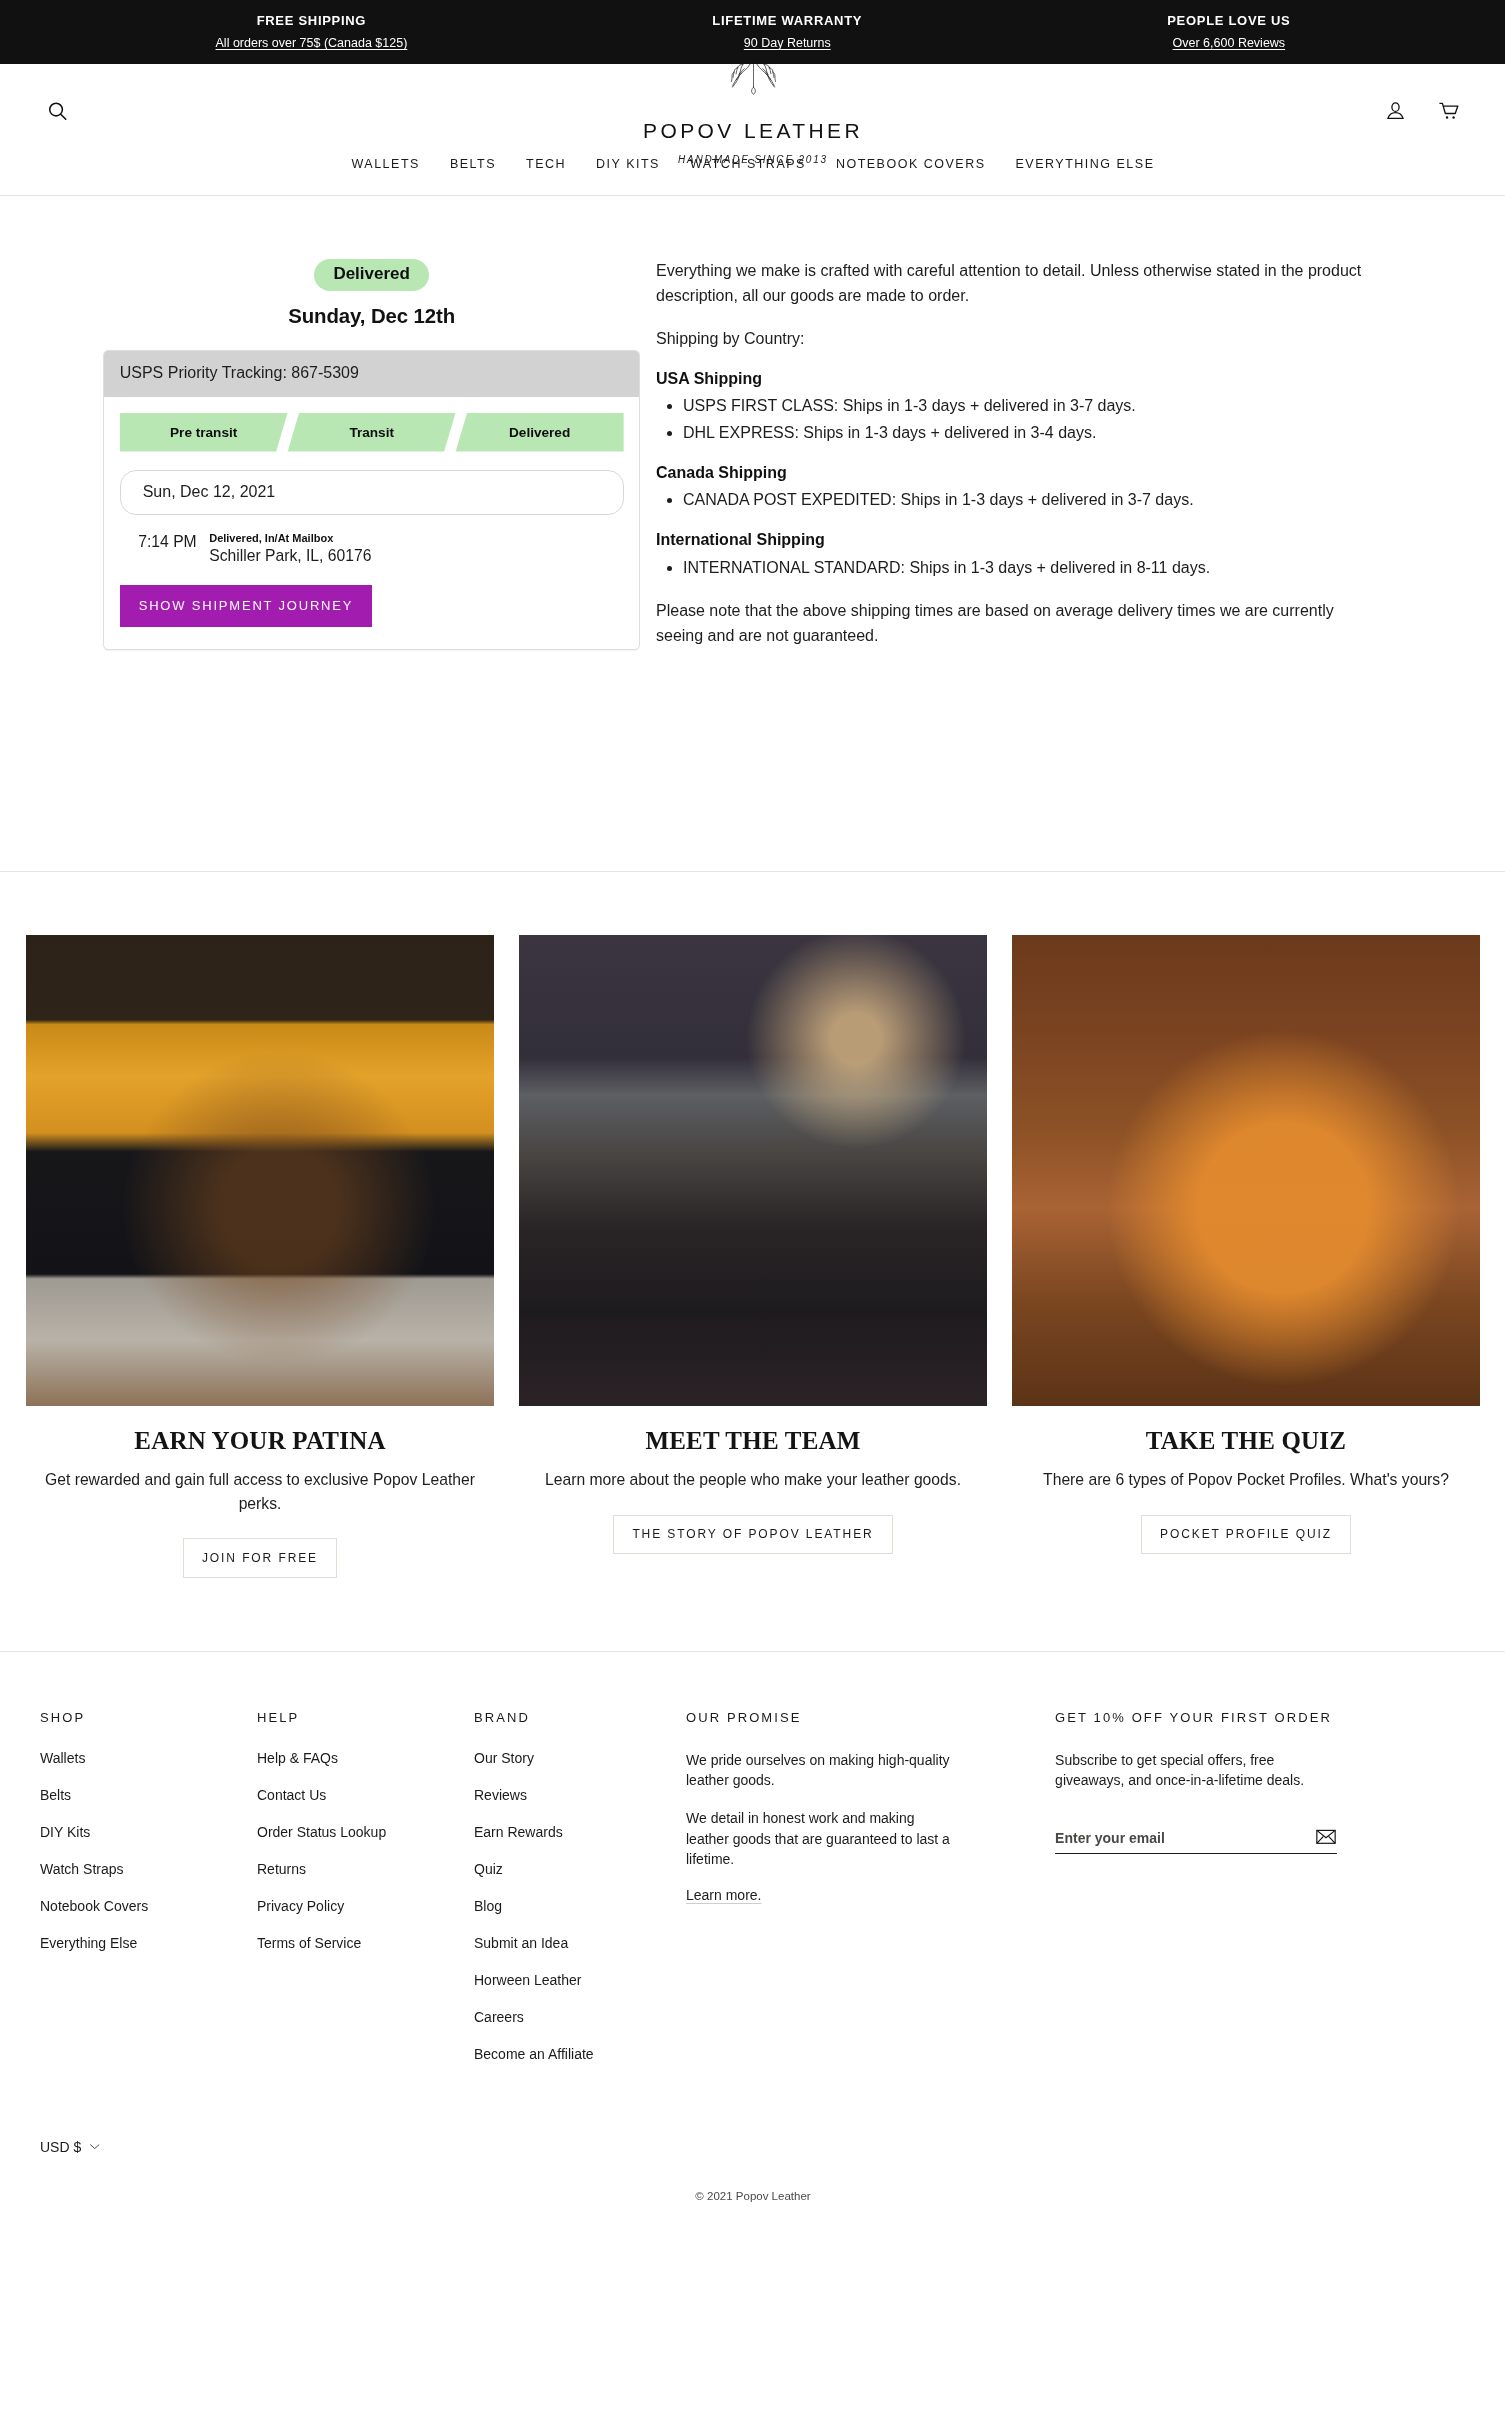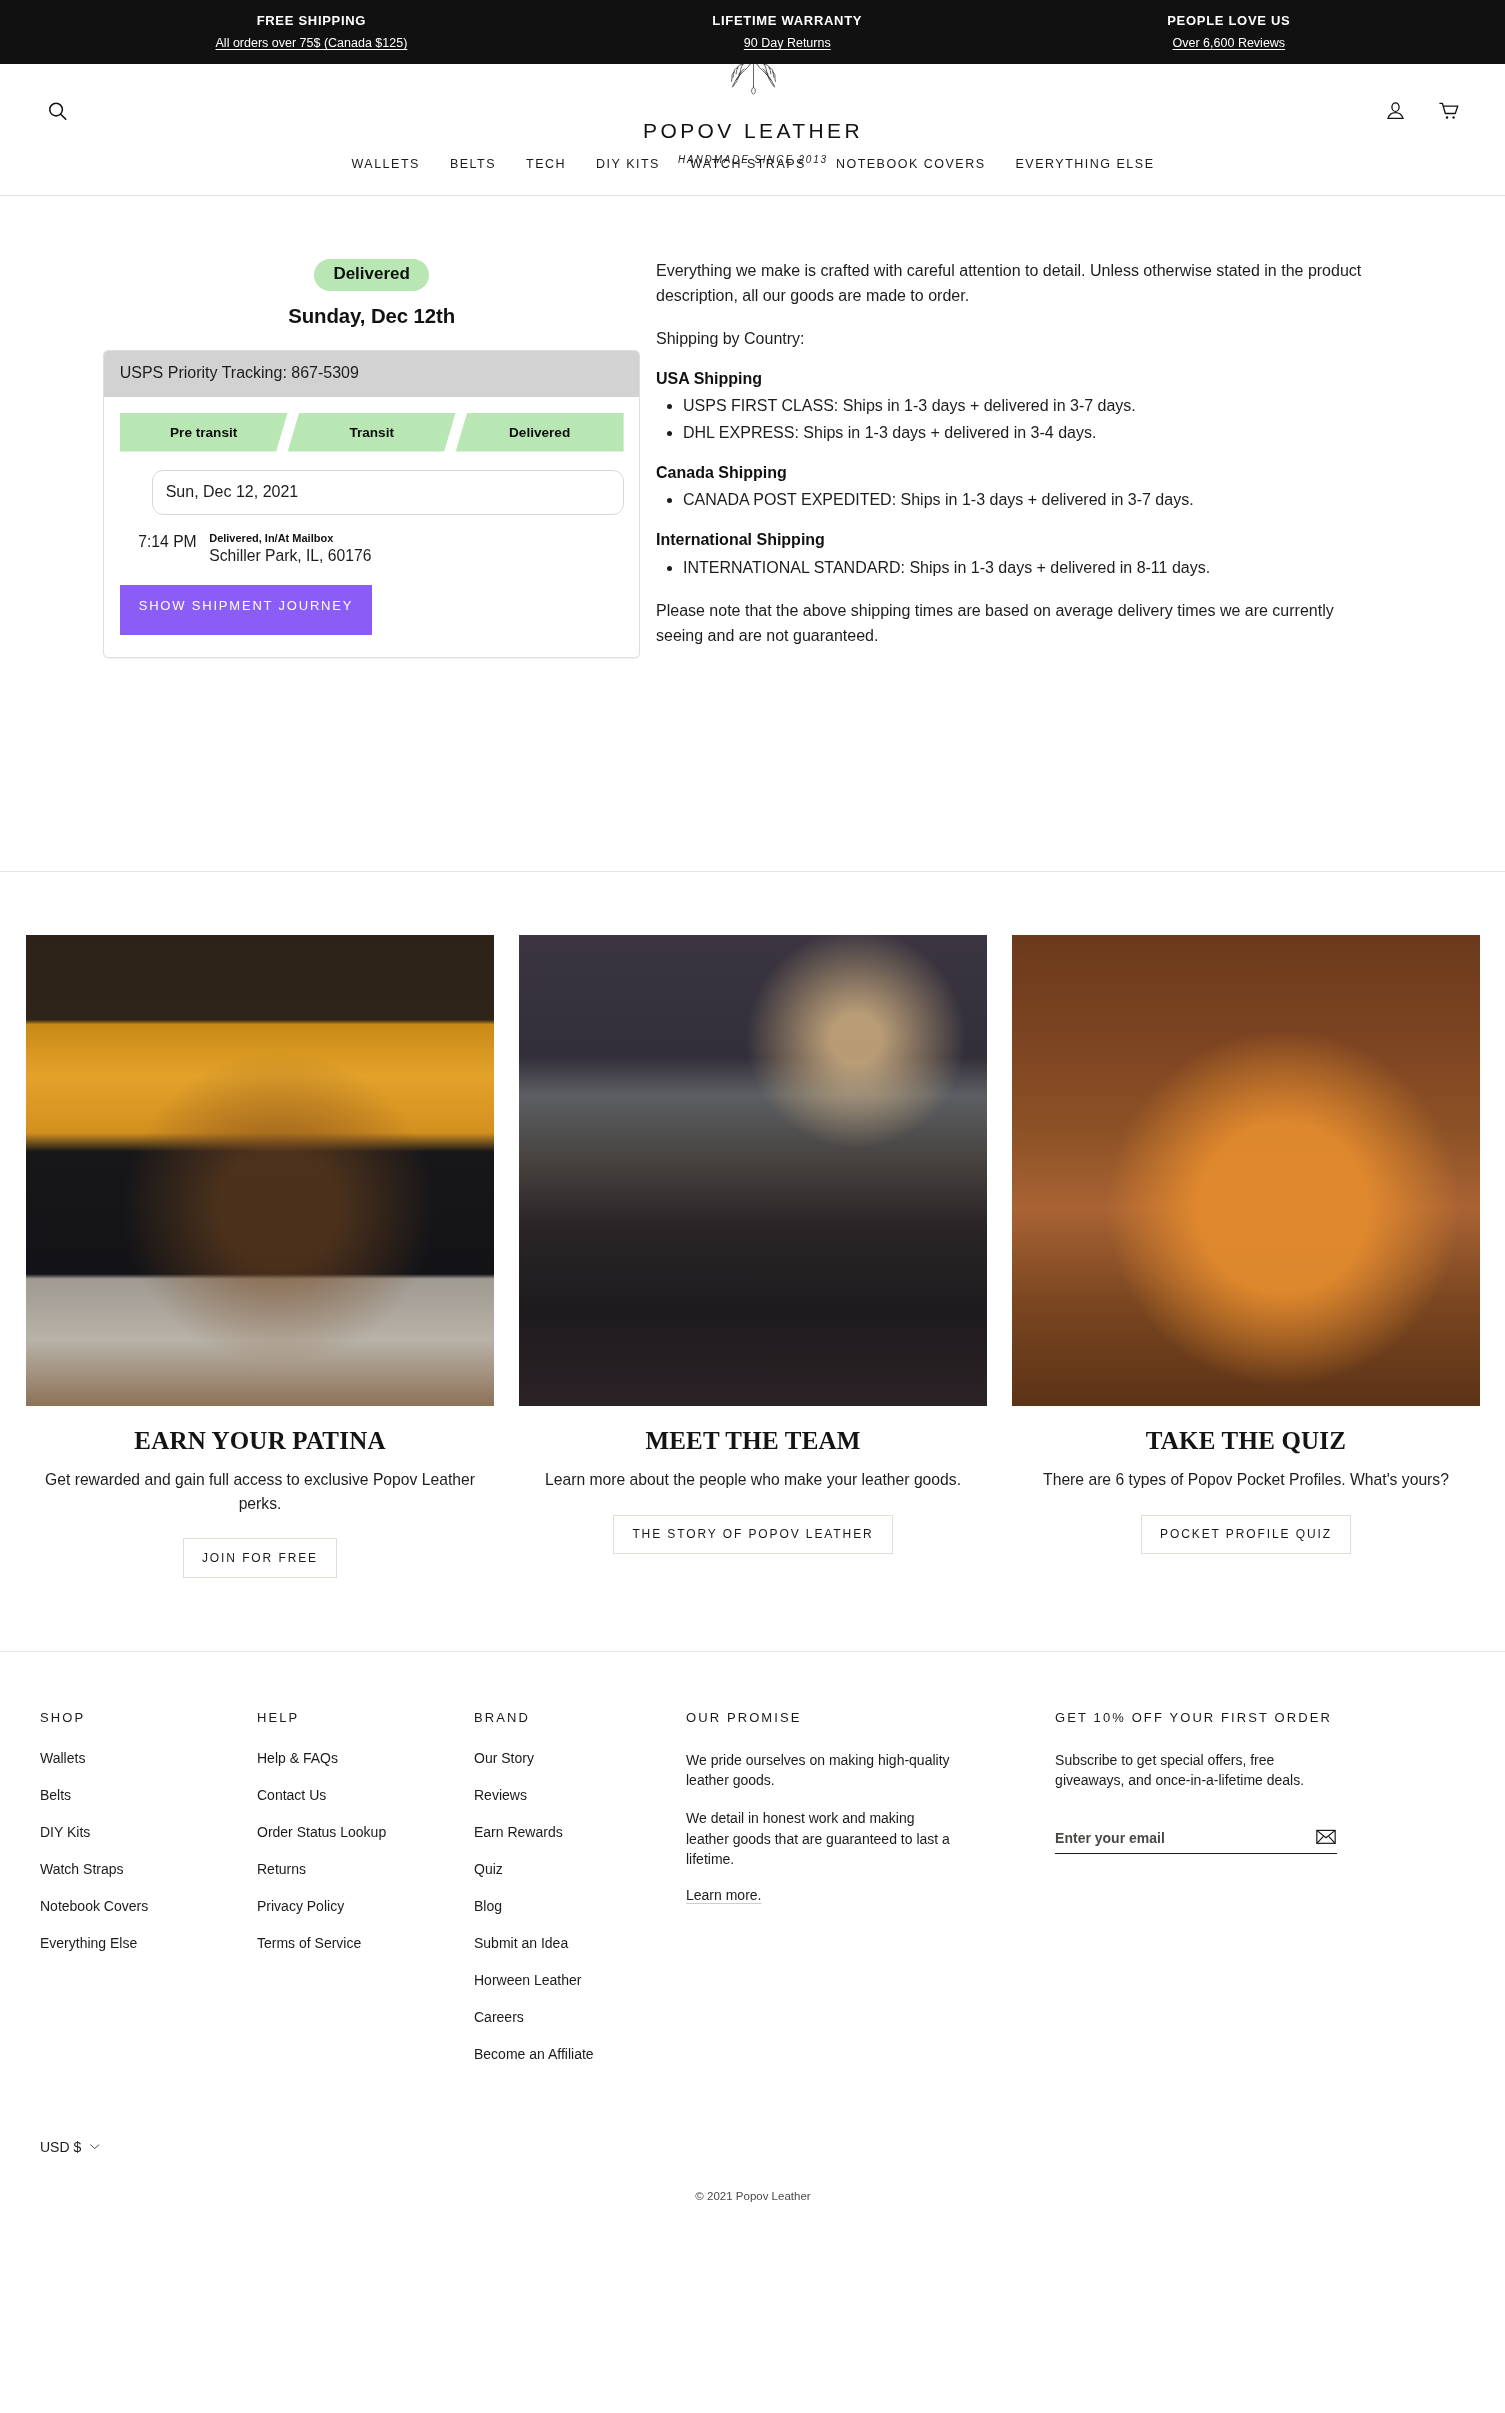--- a/index.html
+++ b/index.html
@@ -167,25 +167,24 @@
     justify-content:center;
     margin-right:4.2px;
   }
   .step:last-child{ margin-right:0; }
   .step.sl-right{ clip-path: polygon(0 0, 100% 0, calc(100% - 11.5px) 100%, 0 100%); }
   .step.sl-both{ clip-path: polygon(11.5px 0, 100% 0, calc(100% - 11.5px) 100%, 0 100%); margin-left:-4.2px;}
   .step.sl-left{ clip-path: polygon(11.5px 0, 100% 0, 100% 100%, 0 100%); margin-left:-4.2px;}
   .date-box{
     margin-top:18px;
     border:0.5px solid #d8d8d8;
-    border-radius:11px;
-    padding:12px 13px 13px;
+    border-radius:16px;
+    padding:12px 22px 13px;
     font-size:16px;
     color:#1d1d1d;
-    margin-left:32px;
   }
   .event-row{
     display:flex;
     margin-top:17px;
     gap:12.5px;
     align-items:flex-start;
   }
   .event-time{
     font-size:15.7px;
     color:#1c1c1c;
@@ -193,27 +192,27 @@
     padding-top:1px;
     min-width:77px;
     text-align:right;
   }
   .event-body{ display:flex; flex-direction:column; gap:3.7px; }
   .event-title{ font-size:11px; font-weight:700; color:#101010; }
   .event-loc{ font-size:15.7px; color:#1c1c1c; }
   .btn-journey{
     margin-top:20px;
     display:inline-block;
-    background:#8b5cf6;
+    background:#a21caf;
     color:#ffffff;
     border:none;
     font-size:13px;
     letter-spacing:1.8px;
     font-weight:500;
-    padding:13px 19px 22px;
+    padding:13px 19px 14px;
     cursor:pointer;
     text-transform:uppercase;
     font-family:"Liberation Sans", sans-serif;
   }
 
   
   .ship-copy p{
     font-size:16px;
     line-height:1.56;
     color:#1d1d1d;

